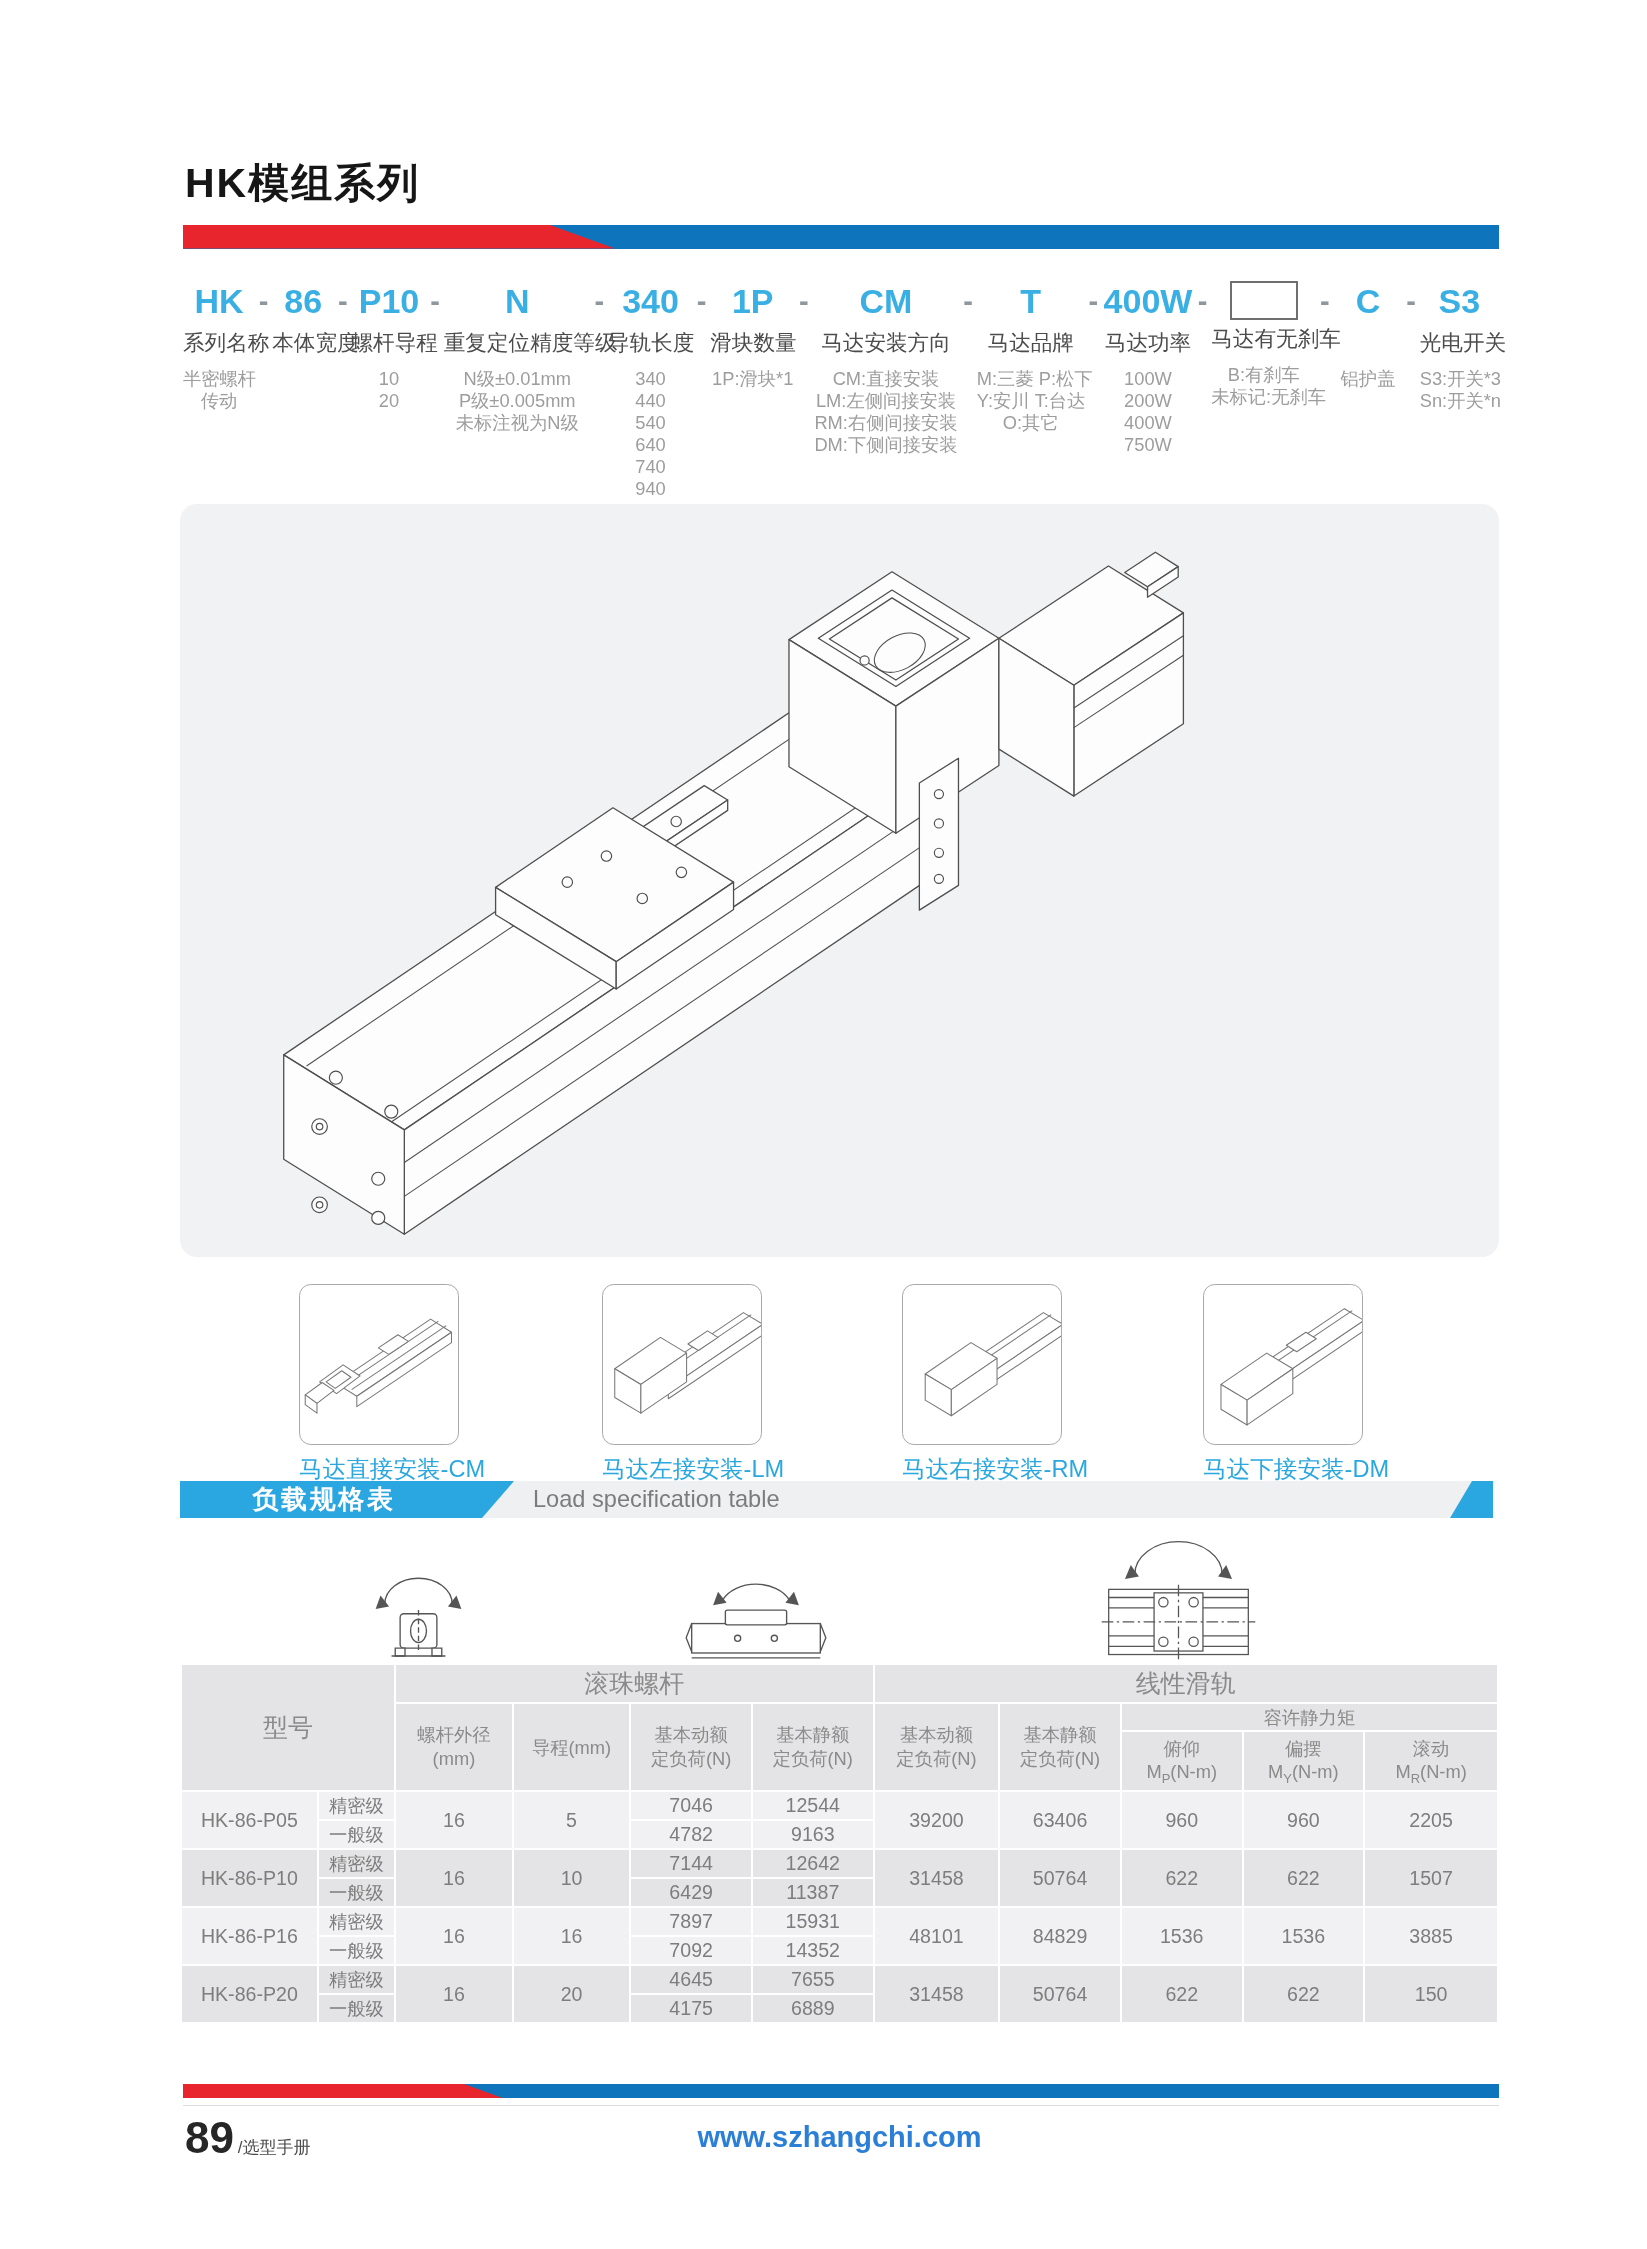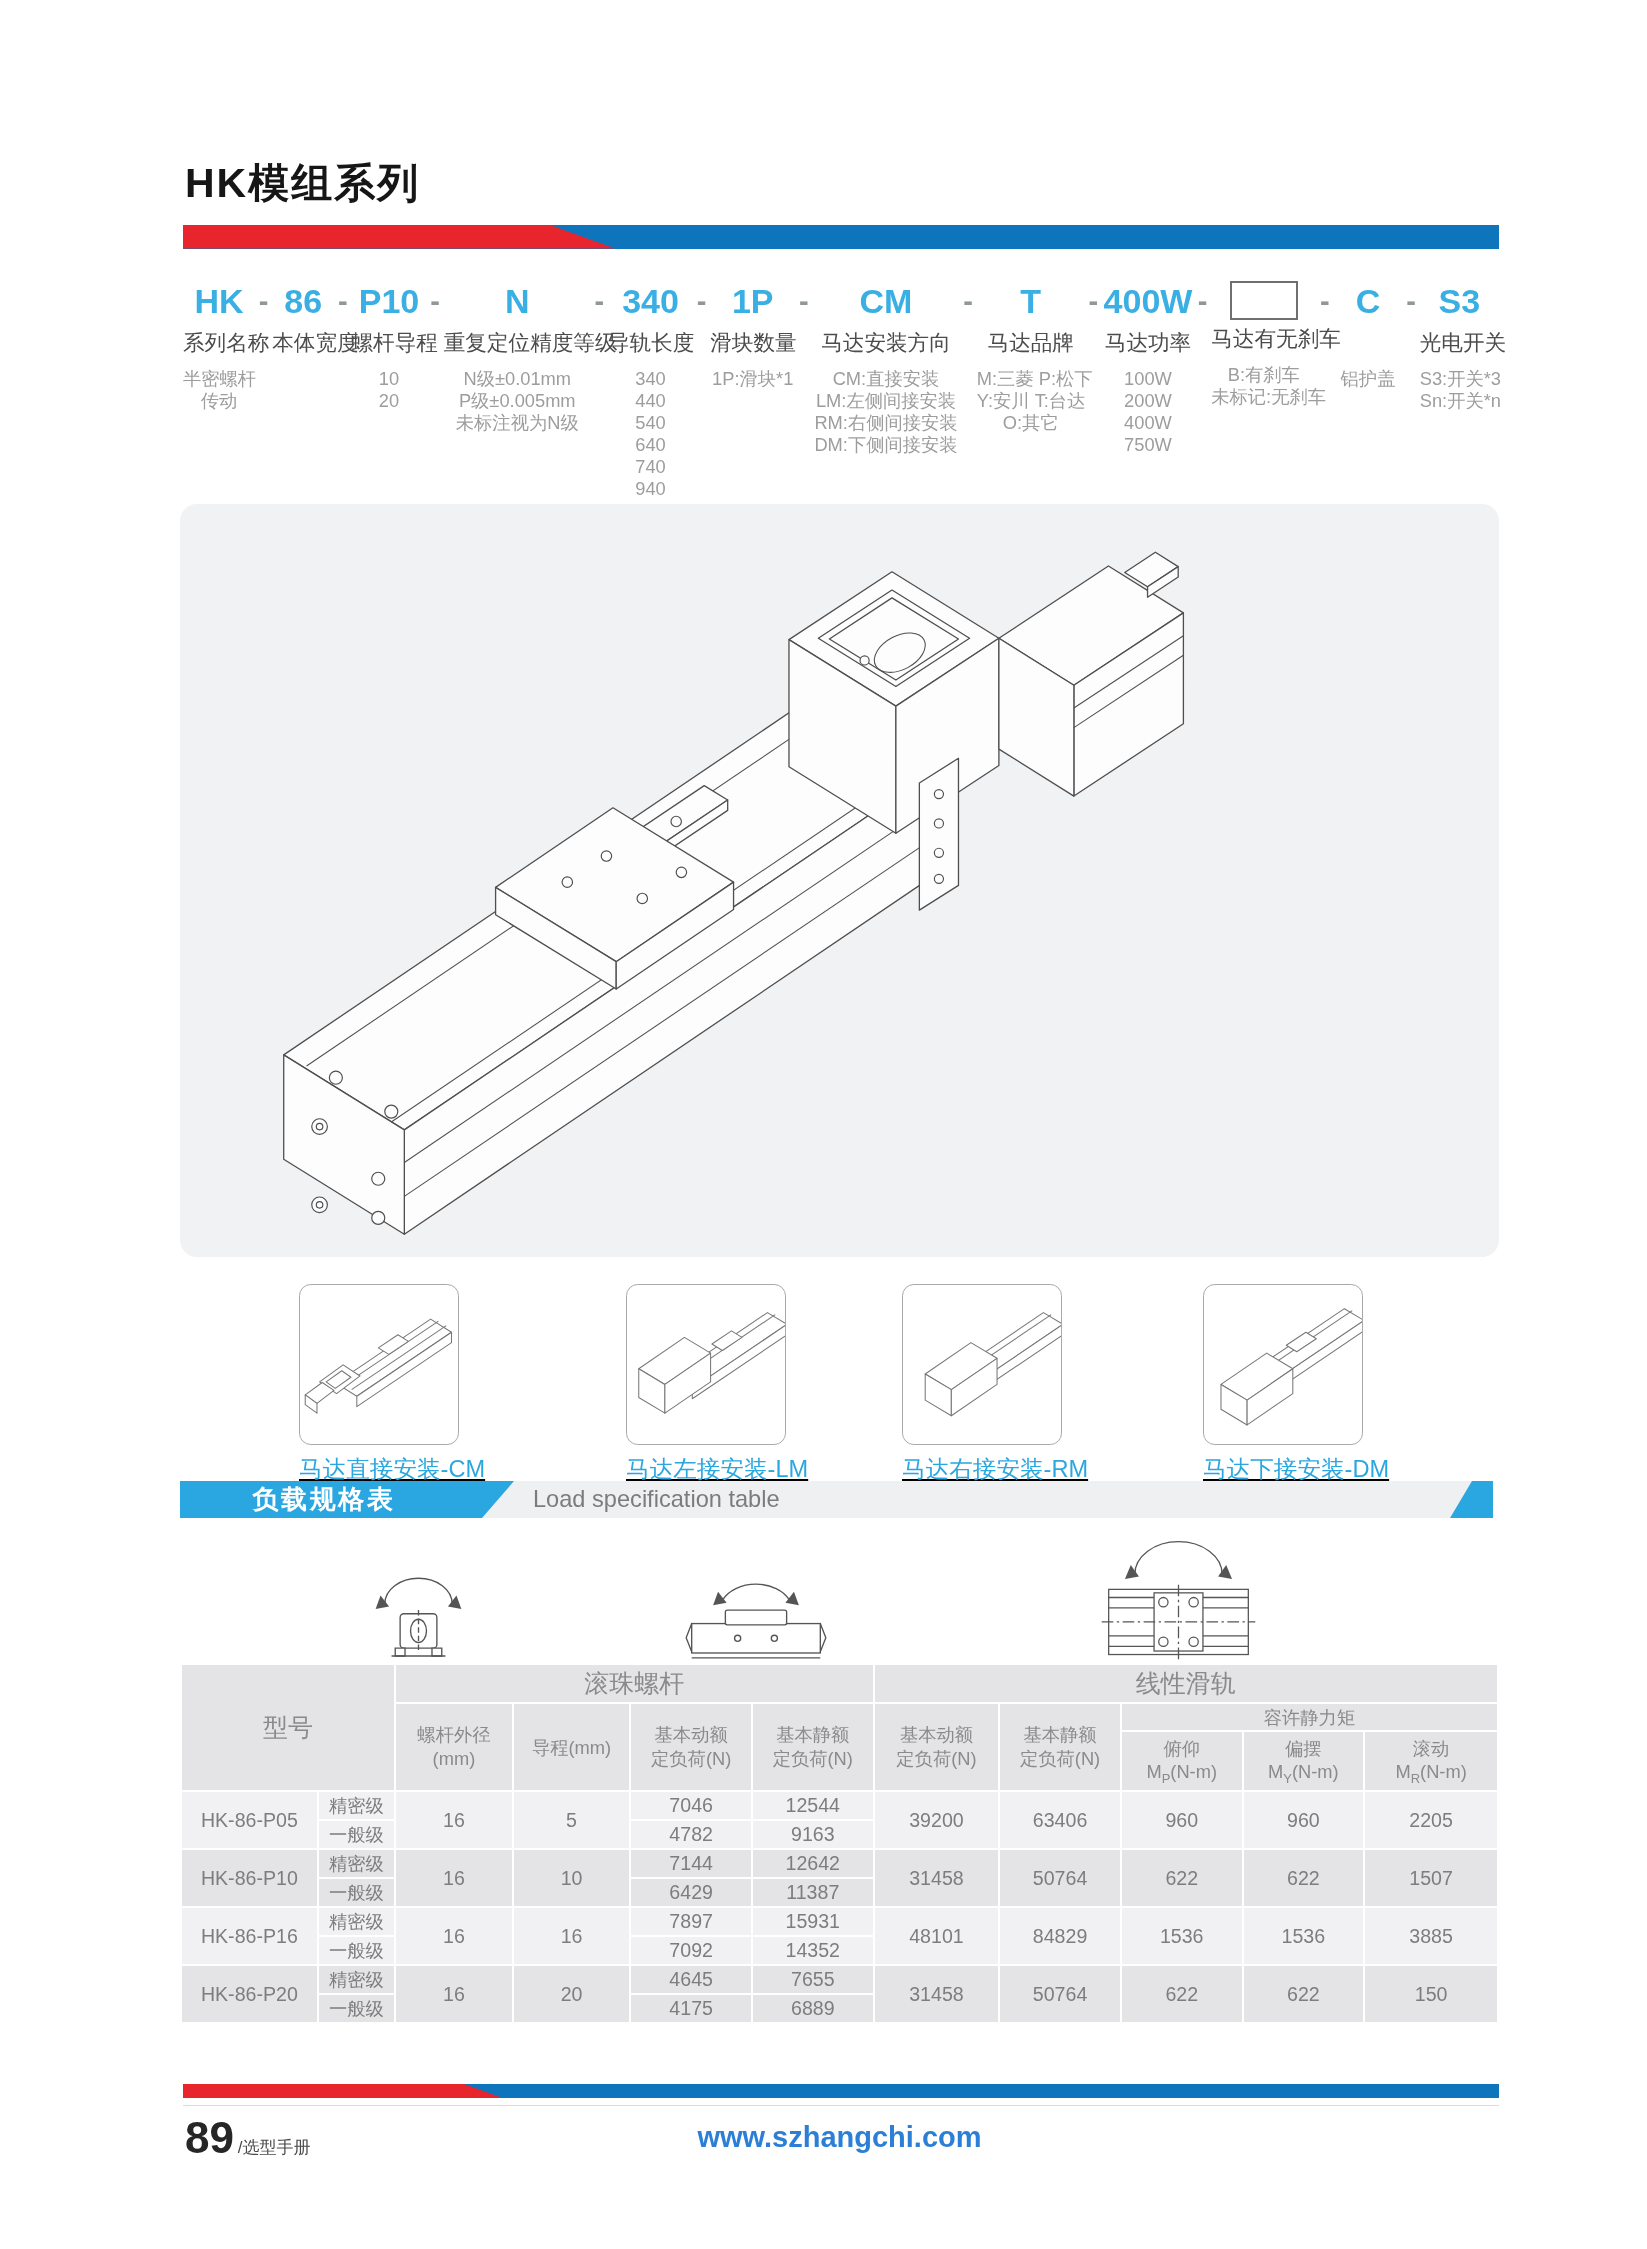--- a/index.html
+++ b/index.html
@@ -26,21 +26,21 @@
   .seg-label { margin-top:3.9px; height:31px; font-size:21.6px; color:#4c4c4c; white-space:nowrap; }
   .seg-details { margin-top:9.2px; font-size:18.3px; color:#9d9d9d; line-height:22px; white-space:nowrap; }
 
   
   .panel { position:absolute; left:180px; top:504px; width:1319px; height:753px; background:#F1F2F4; border-radius:17px; }
   .poly { fill:#fdfdfe; stroke:#4f4f4f; stroke-width:2; stroke-linejoin:round; }
   .ln   { stroke:#4f4f4f; stroke-width:1.6; fill:none; }
   .scr  { fill:#fdfdfe; stroke:#4f4f4f; stroke-width:1.8; }
 
   
-  .option { position:absolute; width:160px; text-align:center;text-decoration:underline; }
+  .option { position:absolute; width:160px; text-align:center; }
   .option .card { width:160px; height:161px; background:#fff; border:1.3px solid #a9a9a9; border-radius:11.8px; overflow:hidden; }
   .option .caption { margin-top:7.9px; font-size:23.6px; color:#2BA7E0; white-space:nowrap; }
   .mini { fill:#fff; stroke:#777; stroke-width:1.6; stroke-linejoin:round; }
 
   
   .banner { position:absolute; left:180px; top:1481px; width:1313px; height:37px; }
   .banner .strip { position:absolute; inset:0; background:#EFF0F2; }
   .banner .blue-label { position:absolute; left:0; top:0; width:334px; height:37px; background:#2AA6E0;
       clip-path:polygon(0 0,334px 0,302px 100%,0 100%); display:flex; align-items:center;font-family:Liberation Serif, serif; }
   .banner .blue-label span { width:288px; text-align:center; color:#fff; font-size:26px; font-weight:700; letter-spacing:2.6px; }
@@ -285,21 +285,21 @@
         <polygon class="mini" points="120,96 150,76 166,86 136,106"></polygon>
         <polygon class="mini" points="30,148 66,122 92,139 56,166"></polygon>
         <polygon class="mini" points="40,148 64,131 78,141 54,158"></polygon>
         <polygon class="mini" points="8,168 34,149 52,161 26,181"></polygon>
         <polygon class="mini" points="8,168 26,181 26,196 8,183"></polygon>
       </svg>
     </div>
     <div class="caption">马达直接安装-CM</div>
   </div>
 
-  <div class="option" style="left:626px; top:1284px;">
+  <div class="option" style="left:602px; top:1284px;">
     <div class="card">
       <svg width="160" height="161" viewBox="0 0 245 246">
         <polygon class="mini" points="70,140 215,42 245,60 100,158"></polygon>
         <polygon class="mini" points="100,158 245,60 245,76 100,174"></polygon>
         <line class="mini" x1="82" y1="143" x2="227" y2="45"></line>
         <polygon class="mini" points="130,90 160,70 176,80 146,100"></polygon>
         <polygon class="mini" points="18,128 88,80 128,104 58,152"></polygon>
         <polygon class="mini" points="18,128 58,152 58,196 18,172"></polygon>
         <polygon class="mini" points="58,152 128,104 128,148 58,196"></polygon>
       </svg>

